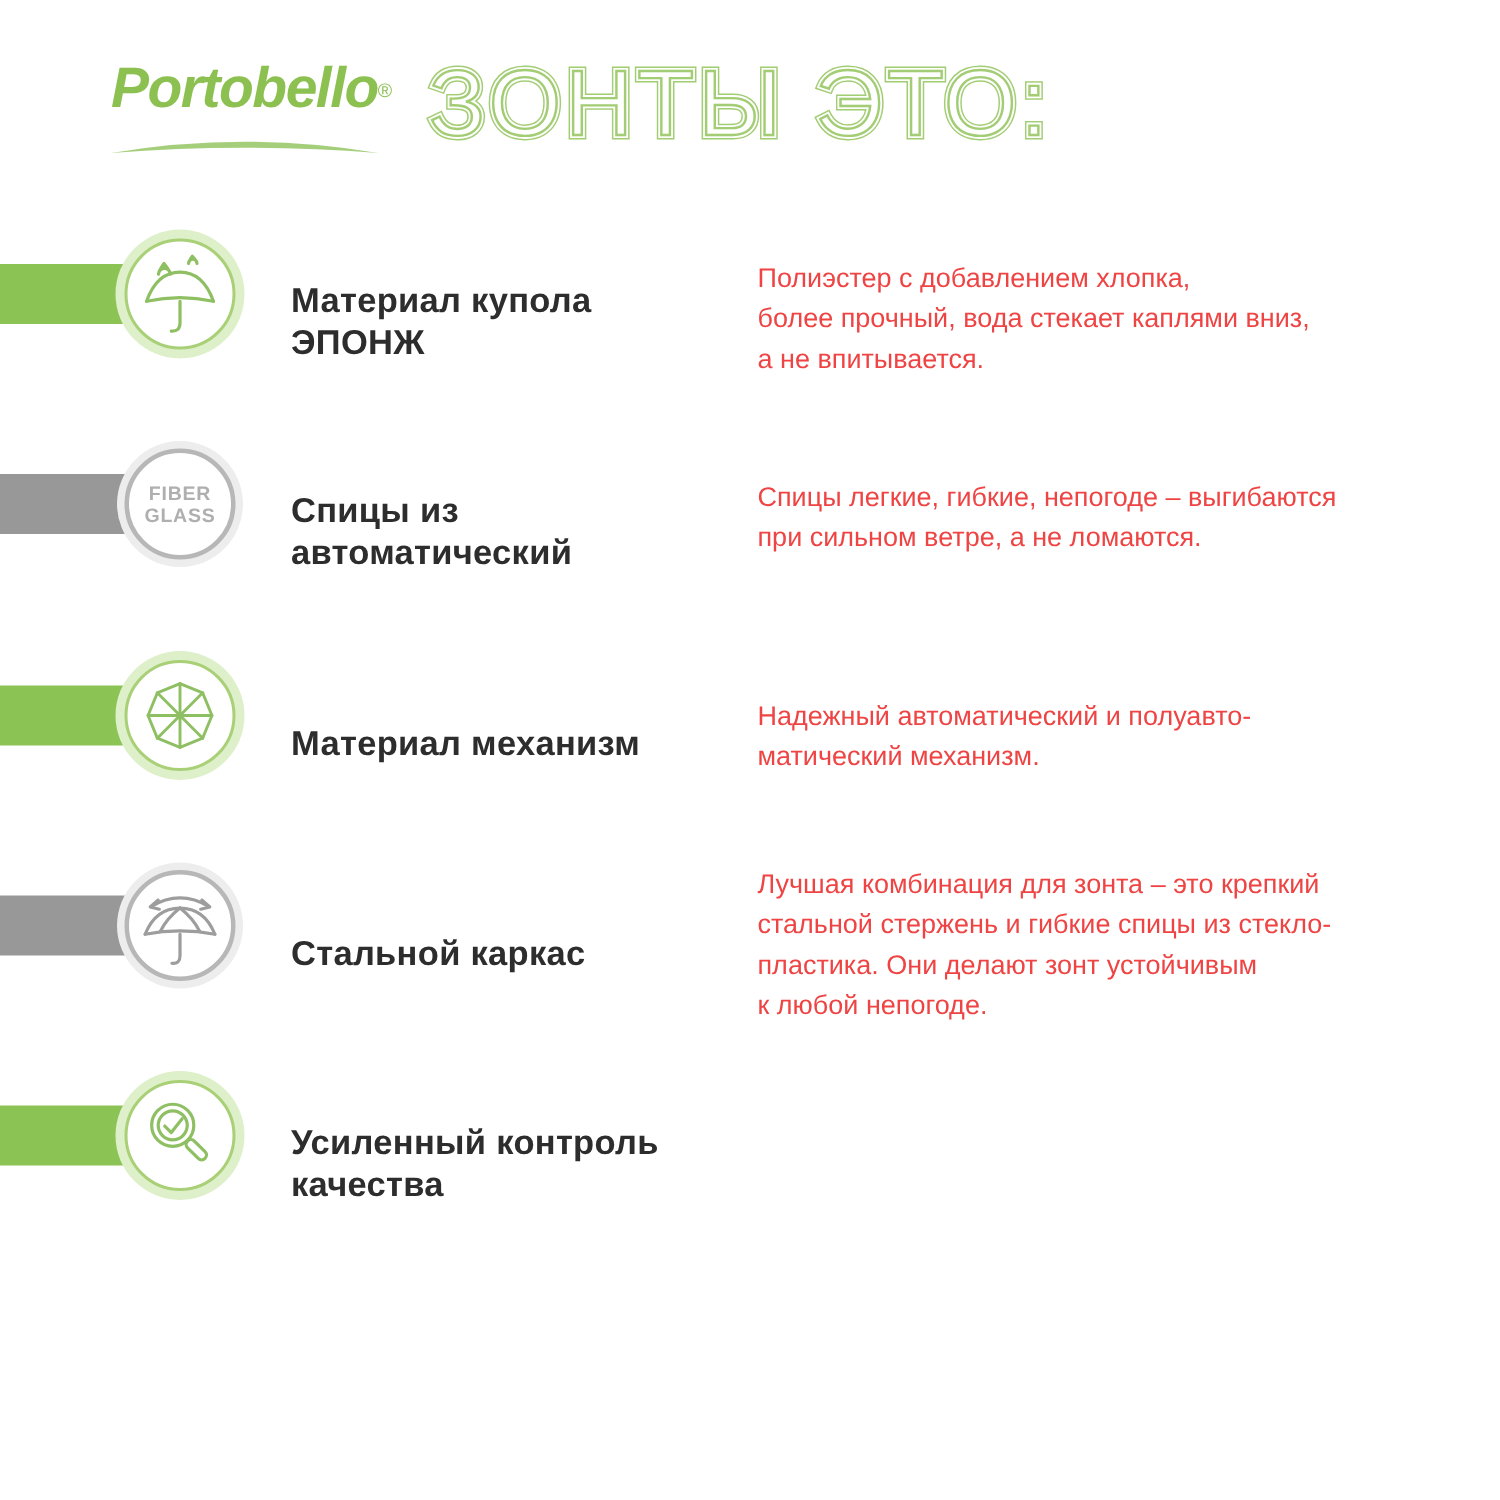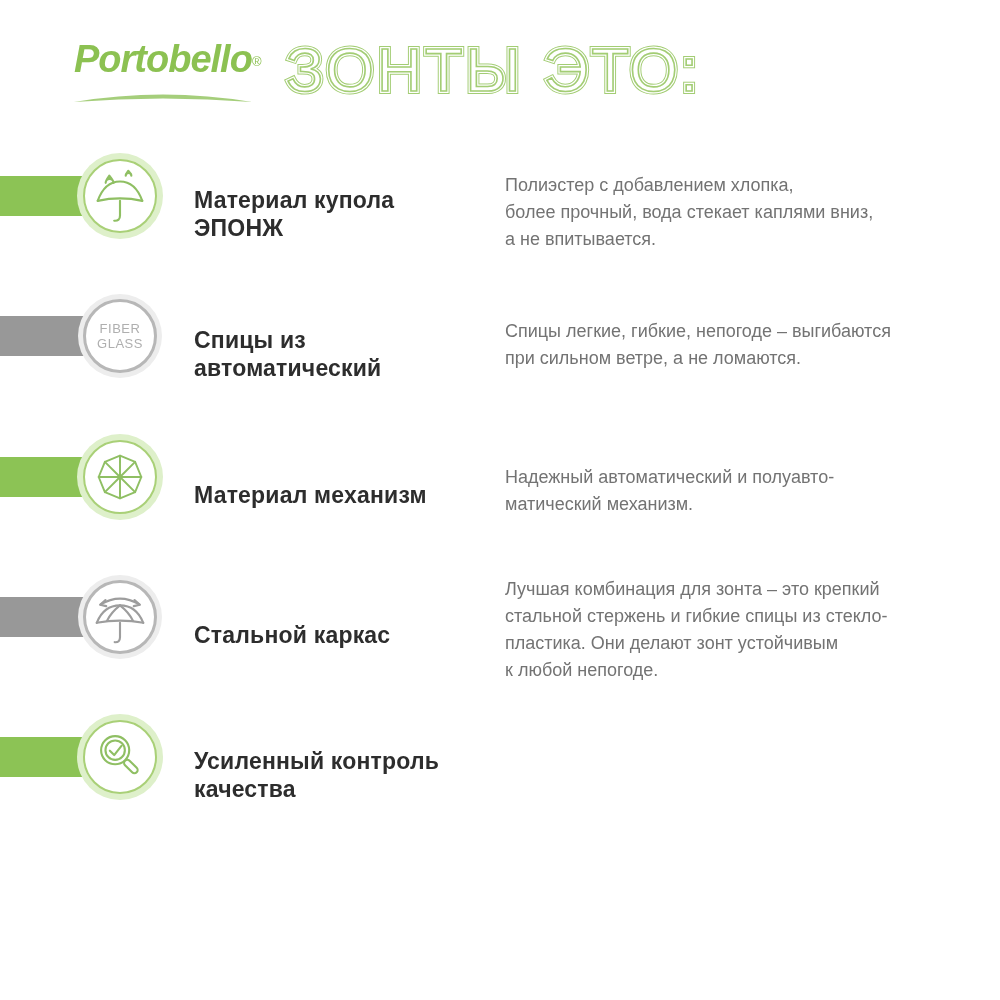--- a/index.html
+++ b/index.html
@@ -24,32 +24,32 @@
   .bar{position:absolute;left:0;width:120px;height:40px;}
   .bar.green{background:#8cc355;}
   .bar.gray{background:#989898;}
   .circle{
     position:absolute;left:83px;width:74px;height:74px;border-radius:50%;
     background:#ffffff;box-sizing:border-box;display:flex;align-items:center;justify-content:center;
   }
   .circle.green{border:2px solid #a9d077;box-shadow:0 0 0 6px #def0ca;}
   .circle.gray{border:3px solid #b7b7b7;box-shadow:0 0 0 5px #ededed;}
   .fiber-text{
-    white-space:pre-line;text-align:center;font-size:13px;font-weight:400;
+    white-space:pre-line;text-align:center;font-size:13px;font-weight:700;
     letter-spacing:0.5px;line-height:15px;color:#afafaf;
   }
   .row-title{
     position:absolute;left:178px;margin:16px;transform:translateY(-50%);
     font-size:23px;font-weight:700;line-height:28px;letter-spacing:0.2px;
     color:#2d2d2d;white-space:pre-line;
   }
   .row-desc{
     position:absolute;left:505px;margin:0;width:470px;
     font-size:18px;font-weight:400;line-height:27px;
-    color:#737373;white-space:pre-line;
+    color:#ef4444;white-space:pre-line;
   }
 </style>
 </head>
 <body>
 
 <div class="canvas">
 
   <div class="logo">
     <span class="logo-text">Portobello</span><sup class="logo-mark">®</sup>
     <svg class="swoosh" width="186" height="18" viewBox="0 0 186 18">

